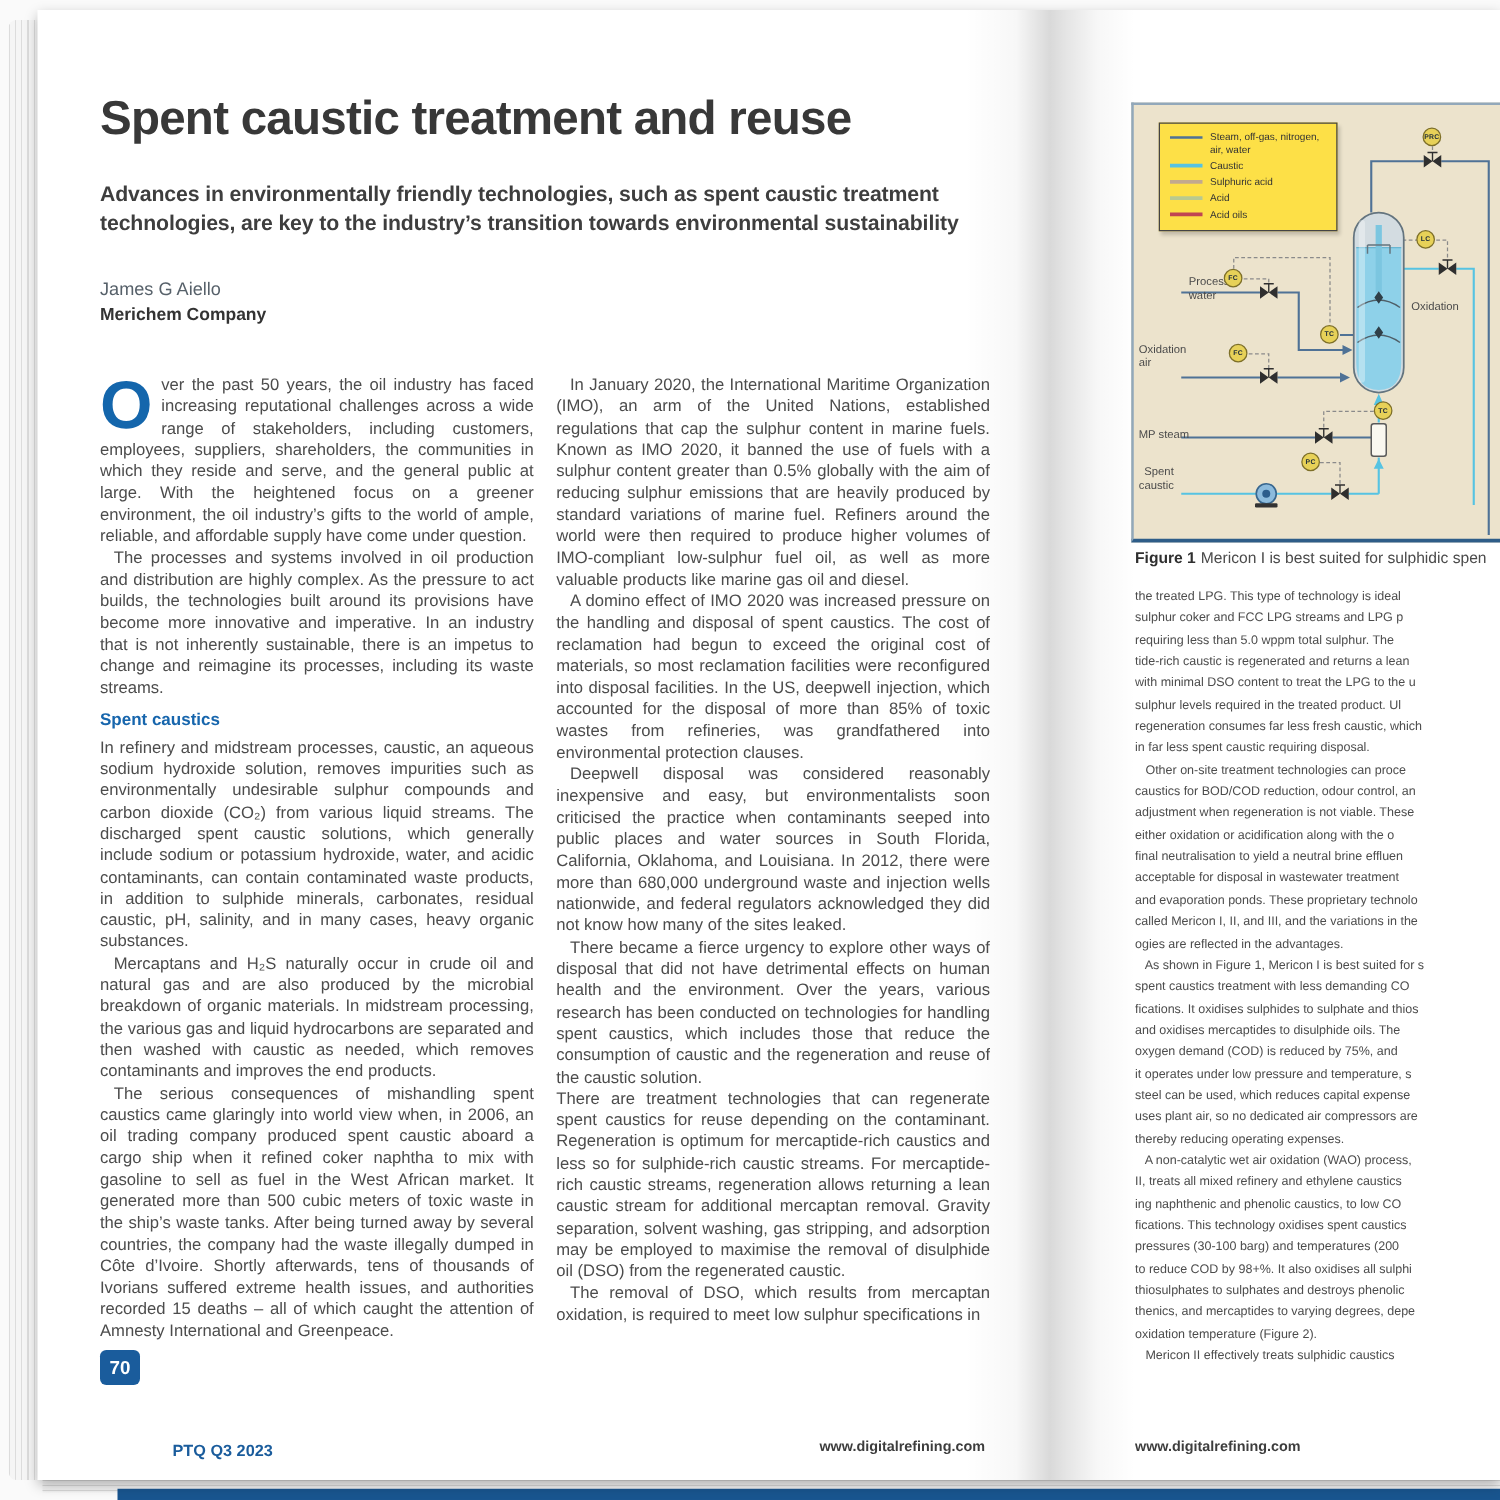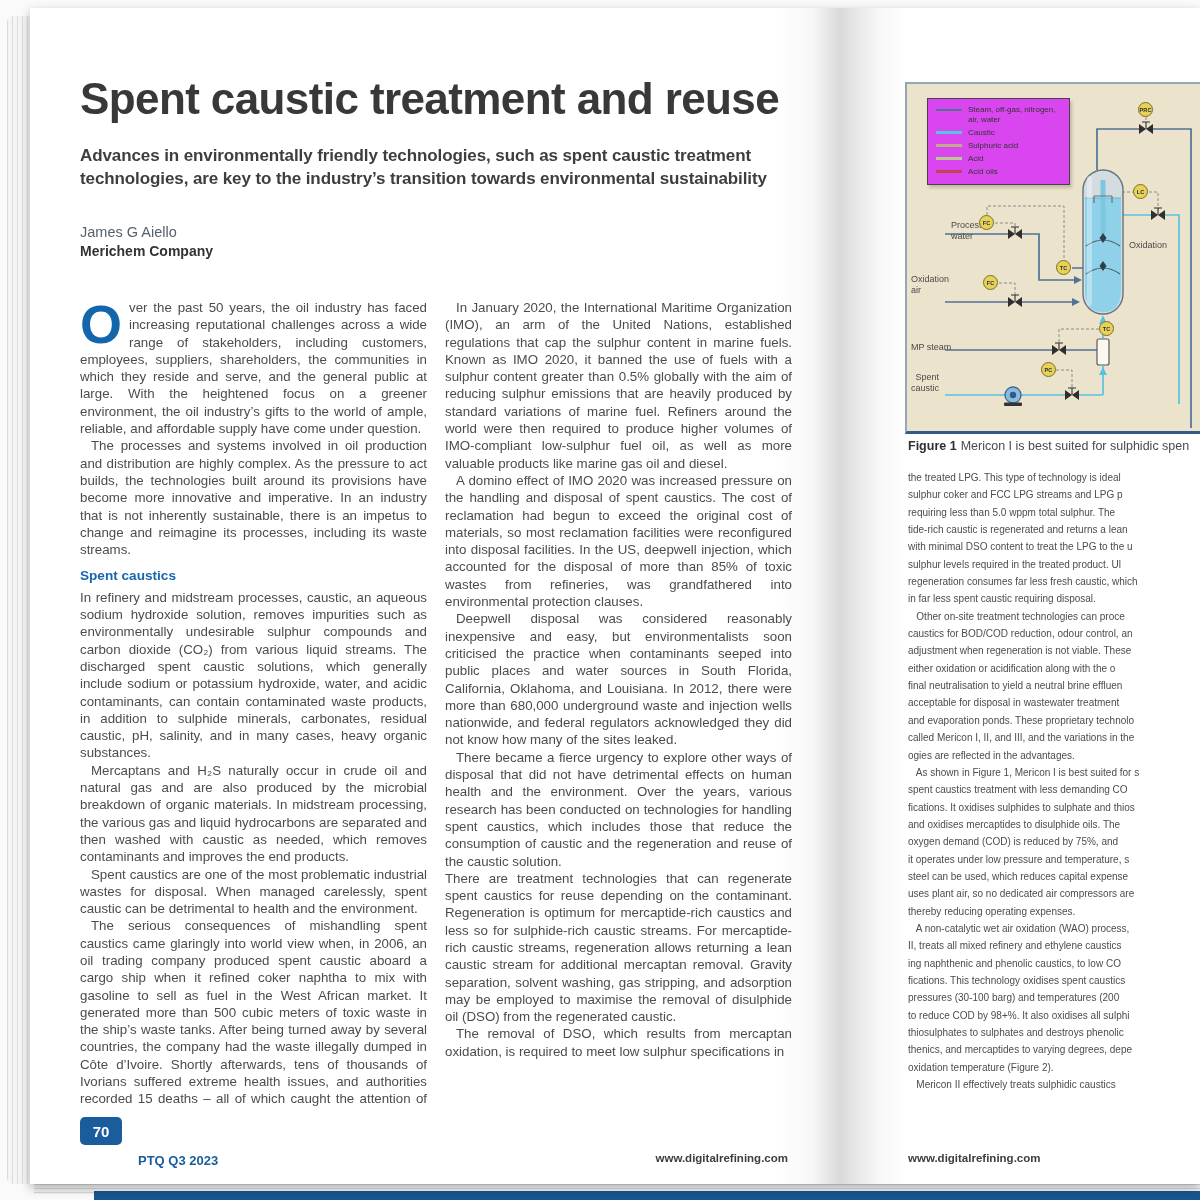--- a/index.html
+++ b/index.html
@@ -14,44 +14,44 @@
     box-shadow:0 4px 10px rgba(0,0,0,0.28); }
   .stack-bottom { position:absolute; left:34px; top:1184px; width:1166px; height:10px; z-index:1;
     background:repeating-linear-gradient(180deg,#d8d8d8 0 1px,#f3f3f3 1px 4px); }
   .cover-strip { position:absolute; left:94px; top:1191px; width:1106px; height:9px; background:#19558f; z-index:1; }
   .gutter { position:absolute; left:772px; top:8px; width:136px; height:1176px; z-index:6; pointer-events:none;
     background:linear-gradient(to right, rgba(0,0,0,0) 0%, rgba(0,0,0,0.03) 30%, rgba(0,0,0,0.15) 50%,
       rgba(0,0,0,0.10) 60%, rgba(0,0,0,0.03) 78%, rgba(0,0,0,0) 100%); }
 
   
   .content { position:absolute; z-index:4; }
-  .title { left:80px; top:74px; font-size:44px; font-weight:bold; letter-spacing:-0.6px; color:#383838; }
+  .title { left:80px; top:74px; font-size:38px; font-weight:bold; letter-spacing:-0.6px; color:#383838; }
   .subtitle { left:80px; top:144px; font-size:17px; font-weight:bold; letter-spacing:-0.1px;
     line-height:23px; color:#3e3e3e; white-space:pre-line; }
   .author { left:80px; top:224px; font-size:14.5px; color:#57616a; }
   .affil { left:80px; top:243px; font-size:14px; font-weight:bold; color:#333; }
 
   .columns { left:80px; top:299px; width:712px; height:812px; display:flex; gap:18px; overflow:hidden; }
   .col { width:347px; font-size:13.3px; line-height:17.3px; text-align:justify; color:#4c4c4c; }
   .col p { margin:0; }
   .col p.ind { text-indent:11px; }
   .bluehead { color:#1766ad; font-size:13.6px; font-weight:bold; margin:9px 0 4px 0; }
   .dropcap { float:left; font-size:54px; line-height:44px; font-weight:bold; color:#1466ac; margin:3px 7px 0 0; }
 
   
-  .pagenum { left:80px; top:1117px; width:42px; height:28px; background:#1a5c9c; border-radius:5px;
+  .pagenum { left:80px; top:1080px; width:32px; height:28px; background:#1a5c9c; border-radius:5px;
     color:#fff; font-size:15px; font-weight:bold; display:flex; align-items:center; justify-content:center; }
   .issue { left:138px; top:1153px; font-size:13px; font-weight:bold; color:#1a5c9c; }
   .web-left { left:600px; top:1152px; width:188px; text-align:right; font-size:11.5px; font-weight:bold; color:#3d3d3d; }
   .web-right { left:908px; top:1152px; font-size:11.5px; font-weight:bold; color:#3d3d3d; }
 
   
   .figure { left:905px; top:82px; width:340px; height:352px; background:#ece3cc;
     border:2px solid #92a8ba; border-bottom:3px solid #2e5d88; }
-  .legend { position:absolute; left:20px; top:14px; width:143px; background:#d946ef;
+  .legend { position:absolute; left:20px; top:14px; width:143px; background:#fde047;
     border:1.3px solid #444; padding:6px 5px 4px 8px; box-shadow:2px 3px 3px rgba(0,0,0,0.18); }
   .lrow { display:flex; align-items:flex-start; margin-bottom:3.5px; }
   .lswatch { width:26px; height:2.5px; margin:3.5px 6px 0 0; flex:none; }
   .llabel { font-size:8px; line-height:9.5px; color:#333; white-space:pre-line; }
   .flabel { position:absolute; font-size:9px; line-height:10.5px; color:#4a4a4a; white-space:pre-line; }
   .inst { position:absolute; width:15px; height:15px; border-radius:50%; background:#e7d158;
     border:1px solid #7d6f28; color:#23303a; font-size:5.5px; font-weight:bold;
     display:flex; align-items:center; justify-content:center; letter-spacing:0.2px; }
   .fig-svg { position:absolute; left:0; top:0; }
 
@@ -77,21 +77,20 @@
   <div class="content author">James G Aiello</div>
   <div class="content affil">Merichem Company</div>
 
   <div class="content columns">
     <div class="col">
       <p><span class="dropcap">O</span><span>ver the past 50 years, the oil industry has faced increasing reputational challenges across a wide range of stakeholders, including customers, employees, suppliers, shareholders, the communities in which they reside and serve, and the general public at large. With the heightened focus on a greener environment, the oil industry’s gifts to the world of ample, reliable, and affordable supply have come under question.</span></p>
       <p class="ind">The processes and systems involved in oil production and distribution are highly complex. As the pressure to act builds, the technologies built around its provisions have become more innovative and imperative. In an industry that is not inherently sustainable, there is an impetus to change and reimagine its processes, including its waste streams.</p>
       <div class="bluehead">Spent caustics</div>
       <p>In refinery and midstream processes, caustic, an aqueous sodium hydroxide solution, removes impurities such as environmentally undesirable sulphur compounds and carbon dioxide (CO₂) from various liquid streams. The discharged spent caustic solutions, which generally include sodium or potassium hydroxide, water, and acidic contaminants, can contain contaminated waste products, in addition to sulphide minerals, carbonates, residual caustic, pH, salinity, and in many cases, heavy organic substances.</p>
       <p class="ind">Mercaptans and H₂S naturally occur in crude oil and natural gas and are also produced by the microbial breakdown of organic materials. In midstream processing, the various gas and liquid hydrocarbons are separated and then washed with caustic as needed, which removes contaminants and improves the end products.</p>
-      <p class="ind">Spent caustics are one of the most problematic industrial wastes for disposal. When managed carelessly, spent caustic can be detrimental to health and the environment.</p>
       <p class="ind">The serious consequences of mishandling spent caustics came glaringly into world view when, in 2006, an oil trading company produced spent caustic aboard a cargo ship when it refined coker naphtha to mix with gasoline to sell as fuel in the West African market. It generated more than 500 cubic meters of toxic waste in the ship’s waste tanks. After being turned away by several countries, the company had the waste illegally dumped in Côte d’Ivoire. Shortly afterwards, tens of thousands of Ivorians suffered extreme health issues, and authorities recorded 15 deaths – all of which caught the attention of Amnesty International and Greenpeace.</p>
     </div>
     <div class="col">
       <p class="ind">In January 2020, the International Maritime Organization (IMO), an arm of the United Nations, established regulations that cap the sulphur content in marine fuels. Known as IMO 2020, it banned the use of fuels with a sulphur content greater than 0.5% globally with the aim of reducing sulphur emissions that are heavily produced by standard variations of marine fuel. Refiners around the world were then required to produce higher volumes of IMO-compliant low-sulphur fuel oil, as well as more valuable products like marine gas oil and diesel.</p>
       <p class="ind">A domino effect of IMO 2020 was increased pressure on the handling and disposal of spent caustics. The cost of reclamation had begun to exceed the original cost of materials, so most reclamation facilities were reconfigured into disposal facilities. In the US, deepwell injection, which accounted for the disposal of more than 85% of toxic wastes from refineries, was grandfathered into environmental protection clauses.</p>
       <p class="ind">Deepwell disposal was considered reasonably inexpensive and easy, but environmentalists soon criticised the practice when contaminants seeped into public places and water sources in South Florida, California, Oklahoma, and Louisiana. In 2012, there were more than 680,000 underground waste and injection wells nationwide, and federal regulators acknowledged they did not know how many of the sites leaked.</p>
       <p class="ind">There became a fierce urgency to explore other ways of disposal that did not have detrimental effects on human health and the environment. Over the years, various research has been conducted on technologies for handling spent caustics, which includes those that reduce the consumption of caustic and the regeneration and reuse of the caustic solution.</p>
       <p>There are treatment technologies that can regenerate spent caustics for reuse depending on the contaminant. Regeneration is optimum for mercaptide-rich caustics and less so for sulphide-rich caustic streams. For mercaptide-rich caustic streams, regeneration allows returning a lean caustic stream for additional mercaptan removal. Gravity separation, solvent washing, gas stripping, and adsorption may be employed to maximise the removal of disulphide oil (DSO) from the regenerated caustic.</p>
       <p class="ind">The removal of DSO, which results from  mercaptan oxidation, is required to meet low sulphur specifications in</p>
     </div>

